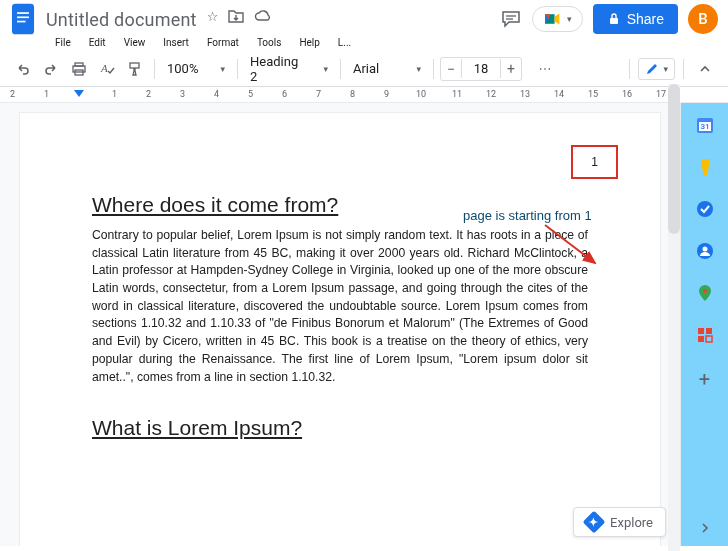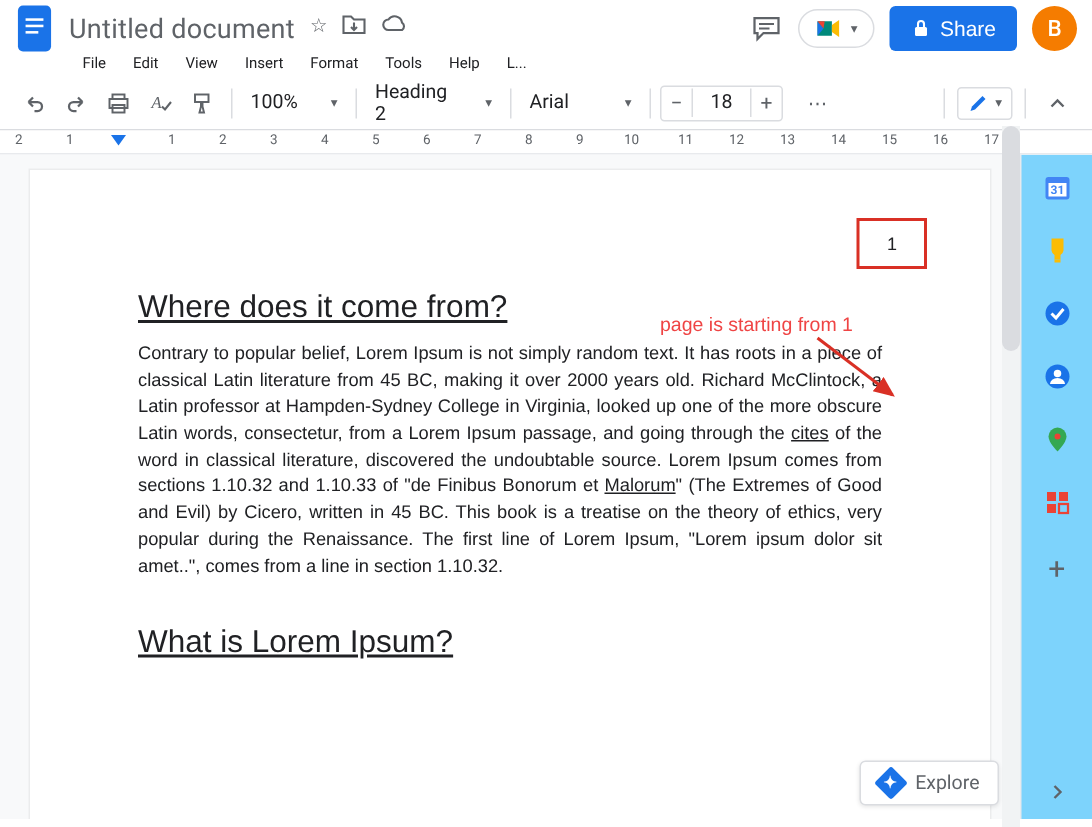--- a/index.html
+++ b/index.html
@@ -29,22 +29,22 @@
   .tb-right { margin-left: auto; display: flex; align-items: center; gap: 4px; }
   .edit-mode { display: flex; align-items: center; gap: 4px; border: 1px solid #dadce0; border-radius: 3px; padding: 3px 6px; cursor: pointer; }
   .ruler { height: 16px; background: #fff; border-bottom: 1px solid #e8eaed; position: relative; font-size: 9px; color: #5f6368; overflow: hidden; }
   .ruler .tick { position: absolute; top: 2px; }
   .workspace { display: flex; height: calc(551px - 32px - 24px - 36px - 16px); }
   .doc-area { flex: 1; background: #f8f9fa; overflow: auto; position: relative; }
   .page { background: #fff; margin: 10px auto; width: 640px; min-height: 460px; padding: 50px 72px 40px 72px; position: relative; box-shadow: 0 0 0 1px rgba(0,0,0,0.05); }
   .page-number { position: absolute; top: 32px; right: 42px; font-size: 12px; color: #202124; font-family: Arial, sans-serif; border: 2px solid #d93025; padding: 8px 18px; }
   .h1 { font-family: Arial, sans-serif; font-size: 21px; font-weight: 400; color: #202124; margin: 30px 0 10px 0; text-decoration: underline; }
   .body-text { font-family: Arial, sans-serif; font-size: 12.2px; line-height: 1.45; color: #202124; text-align: justify; }
-  .underline { text-decoration: underline; }
-  .annotation { position: absolute; top: 105px; left: 440px; font-family: Arial, sans-serif; font-size: 13px; color: #ef4444; z-index: 10; }
+  .underline { }
+  .annotation { position: absolute; top: 105px; left: 463px; font-family: Arial, sans-serif; font-size: 13px; color: #0c4a6e; z-index: 10; }
   .arrow { position: absolute; top: 120px; left: 540px; z-index: 10; }
   .sidepanel { width: 48px; border-left: 1px solid #e8eaed; display: flex; flex-direction: column; align-items: center; padding-top: 12px; gap: 22px; background: #7dd3fc; justify-content: center; }
   .sp-icon { width: 20px; height: 20px; cursor: pointer; }
   .sp-collapse { margin-top: auto; margin-bottom: 10px; color: #5f6368; cursor: pointer; }
   .explore-btn { position: absolute; bottom: 14px; right: 62px; background: #fff; border: 1px solid #dadce0; border-radius: 4px; padding: 6px 12px; display: flex; align-items: center; gap: 8px; font-size: 13px; color: #5f6368; box-shadow: 0 1px 3px rgba(0,0,0,0.1); cursor: pointer; }
   .explore-btn .diamond { width: 16px; height: 16px; background: #1a73e8; transform: rotate(45deg); border-radius: 2px; display: flex; align-items: center; justify-content: center; }
   .explore-btn .diamond span { transform: rotate(-45deg); color: #fff; font-size: 11px; font-weight: bold; }
   .scrollbar { position: absolute; right: 48px; top: 84px; bottom: 0; width: 12px; background: #f1f3f4; }
   .scroll-thumb { position: absolute; top: 0; width: 100%; height: 150px; background: #dadce0; border-radius: 6px; }
   svg { display: block; }

